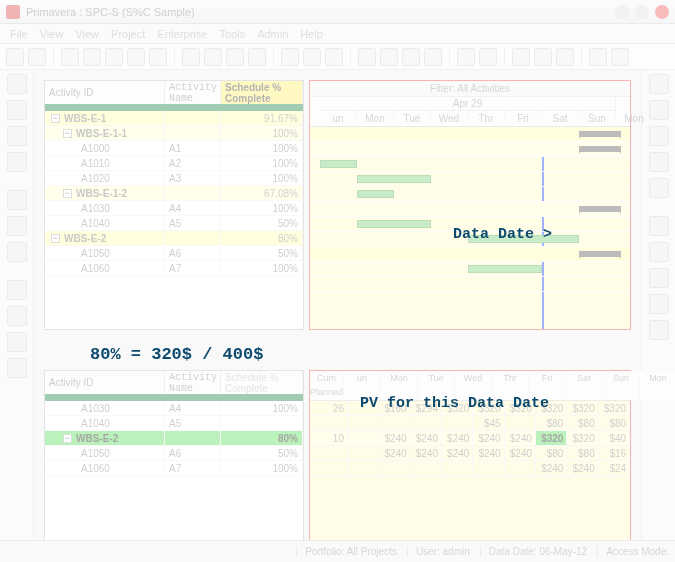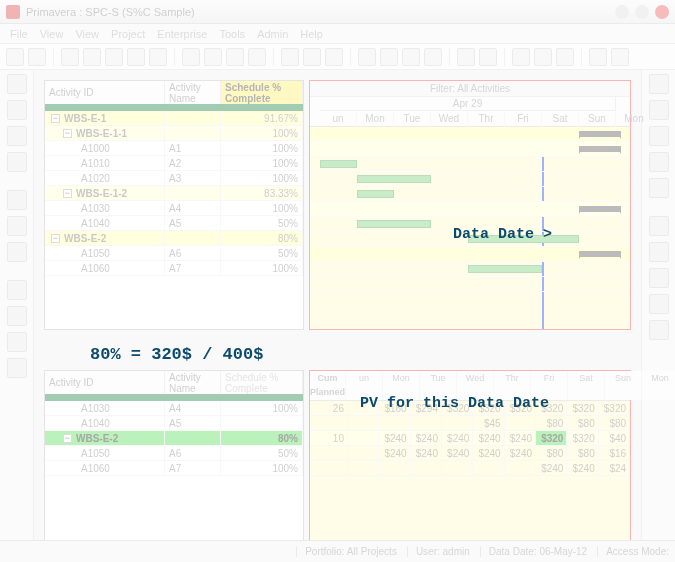--- a/index.html
+++ b/index.html
@@ -32,21 +32,21 @@
   .grid-left { position: absolute; left: 0; width: 260px; top: 0; bottom: 0; border: 1px solid #bbb; background: #fff; }
   .grid-right { position: absolute; left: 265px; right: 0; top: 0; bottom: 0; border: 1px solid #ef4444; background: #fef9c3; }
 
   .subhead { height: 16px; background: #f2f2f2; color: #999; font-size: 10px; display: flex; align-items: center; padding: 0 6px; border-bottom: 1px solid #ddd; }
   .layout-arrow { margin-right: 4px; color: #999; font-size: 9px; }
 
   .colhead { height: 30px; display: flex; border-bottom: 7px solid #15803d; font-size: 10px; color: #888; }
   .colhead .ch { border-right: 1px solid #ddd; padding: 2px 4px; background: #fafafa; display: flex; align-items: center; }
   .colhead .ch.hi { background: #ffee66; color: #444; font-weight: bold; }
   .ch-id { width: 120px; }
-  .ch-name { width: 56px; }
+  .ch-name { width: 56px; font-family: Liberation Mono, monospace; }
   .ch-sc { width: 82px; }
 
   .row { height: 15px; display: flex; font-size: 10px; color: #888; border-bottom: 1px solid #eee; }
   .row .cell { border-right: 1px solid #eee; padding: 0 4px; display: flex; align-items: center; overflow: hidden; }
   .cell-id { width: 120px; }
   .cell-act { width: 56px; }
   .cell-sc { width: 82px; justify-content: flex-end; }
   .wbs0 { background: #ffffaa; }
   .wbs1 { background: #ffffcc; }
   .wbs-hl { background: #55dd55; color: #222; font-weight: bold; }
@@ -66,21 +66,21 @@
   .gantt-row.wbs1 { background: #ffffcc; }
   .bar { position: absolute; top: 3px; height: 8px; background: #7c7; border: 1px solid #5a5; }
   .sumbar { position: absolute; top: 4px; height: 6px; background: #555; }
   .sumbar::before, .sumbar::after { content:''; position:absolute; top:0; width:0; height:0; border-top:8px solid #555; }
   .sumbar::before { left:-1px; border-right:5px solid transparent; }
   .sumbar::after { right:-1px; border-left:5px solid transparent; }
   .datadate-line { position: absolute; top: 0; bottom: 0; width: 2px; background: #1040ff; }
 
   .pvhead { height: 30px; display: flex; border-bottom: 1px solid #ccc; font-size: 9px; color: #999; }
   .pvhead .ph { width: 37px; border-right: 1px solid #eee; text-align: center; line-height: 14px; background: #fafafa; }
-  .pvhead .ph.first { width: 45px; font-weight: bold; }
+  .pvhead .ph.first { width: 45px; }
   .pvrow { height: 15px; display: flex; font-size: 10px; color: #888; border-bottom: 1px solid #eee; }
   .pvrow .pc { width: 37px; border-right: 1px solid #f0f0f0; text-align: right; padding-right: 3px; line-height: 15px; }
   .pvrow .pc.first { width: 45px; }
   .pvrow .pc.hl { background: #55dd55; color: #222; font-weight: bold; }
   .pvrow.wbs-row { background: #ffffcc; }
 
   .statusbar { position: absolute; left: 0; right: 0; bottom: 0; height: 22px; background: #f2f2f2; border-top: 1px solid #ccc; display: flex; align-items: center; font-size: 10px; color: #999; padding: 0 6px; gap: 10px; }
   .statusbar .sb { border-left: 1px solid #ccc; padding-left: 8px; }
 
   
@@ -222,21 +222,21 @@
             </div>
             <div class="cell cell-act">A3</div>
             <div class="cell cell-sc">100%</div>
           </div>
           <div class="row wbs1">
             <div class="cell cell-id indent1">
               <span class="tw">−</span>
               <span>WBS-E-1-2</span>
             </div>
             <div class="cell cell-act"></div>
-            <div class="cell cell-sc">83.33%</div>
+            <div class="cell cell-sc">67.08%</div>
           </div>
           <div class="row ">
             <div class="cell cell-id indent3">
               <span>A1030</span>
             </div>
             <div class="cell cell-act">A4</div>
             <div class="cell cell-sc">100%</div>
           </div>
           <div class="row ">
             <div class="cell cell-id indent3">

